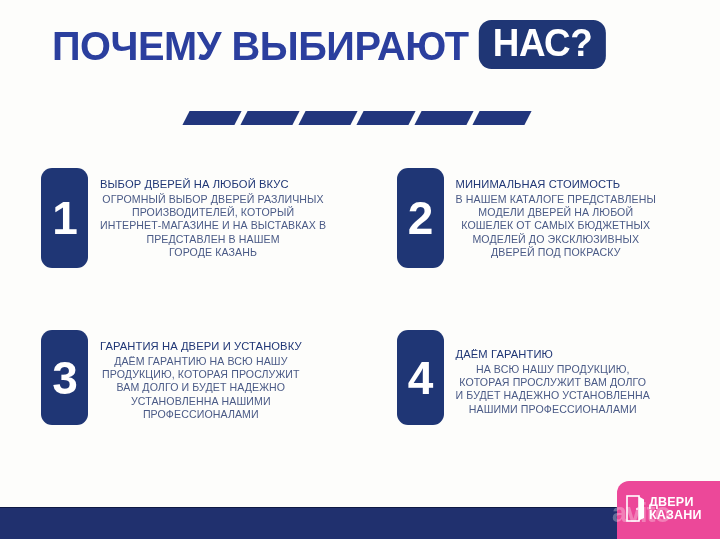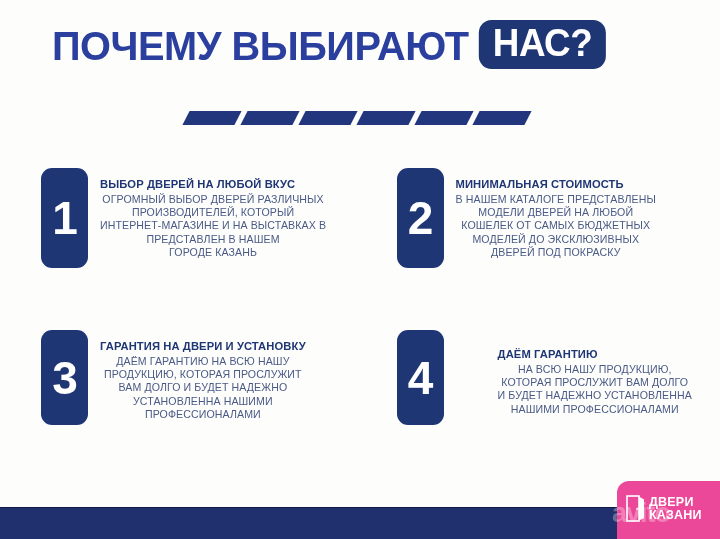--- a/index.html
+++ b/index.html
@@ -105,21 +105,21 @@
   }
   .badge-tall { height: 100px; }
   .badge-short { height: 95px; }
 
   .card-body {
     padding-left: 12px;
     padding-top: 10px;
   }
   .card-title {
     font-size: 11.2px;
-    font-weight: 700;
+    font-weight: 400;
     color: #1f3675;
     letter-spacing: 0.1px;
     line-height: 13px;
     margin-bottom: 2px;
     white-space: nowrap;
   }
   .card-text {
     font-size: 10.6px;
     font-weight: 400;
     color: #4a5a86;
@@ -246,21 +246,21 @@
           <div>ПРОДУКЦИЮ, КОТОРАЯ ПРОСЛУЖИТ</div>
           <div>ВАМ ДОЛГО И БУДЕТ НАДЕЖНО</div>
           <div>УСТАНОВЛЕННА НАШИМИ</div>
           <div>ПРОФЕССИОНАЛАМИ</div>
         </div>
       </div>
     </div>
 
     <div class="card card-right">
       <div class="badge badge-short">4</div>
-      <div class="card-body" style="padding-top:18px;margin-left:42px;">
+      <div class="card-body" style="padding-top:18px;">
         <div class="card-title">ДАЁМ ГАРАНТИЮ</div>
         <div class="card-text">
           <div>НА ВСЮ НАШУ ПРОДУКЦИЮ,</div>
           <div>КОТОРАЯ ПРОСЛУЖИТ ВАМ ДОЛГО</div>
           <div>И БУДЕТ НАДЕЖНО УСТАНОВЛЕННА</div>
           <div>НАШИМИ ПРОФЕССИОНАЛАМИ</div>
         </div>
       </div>
     </div>
 

